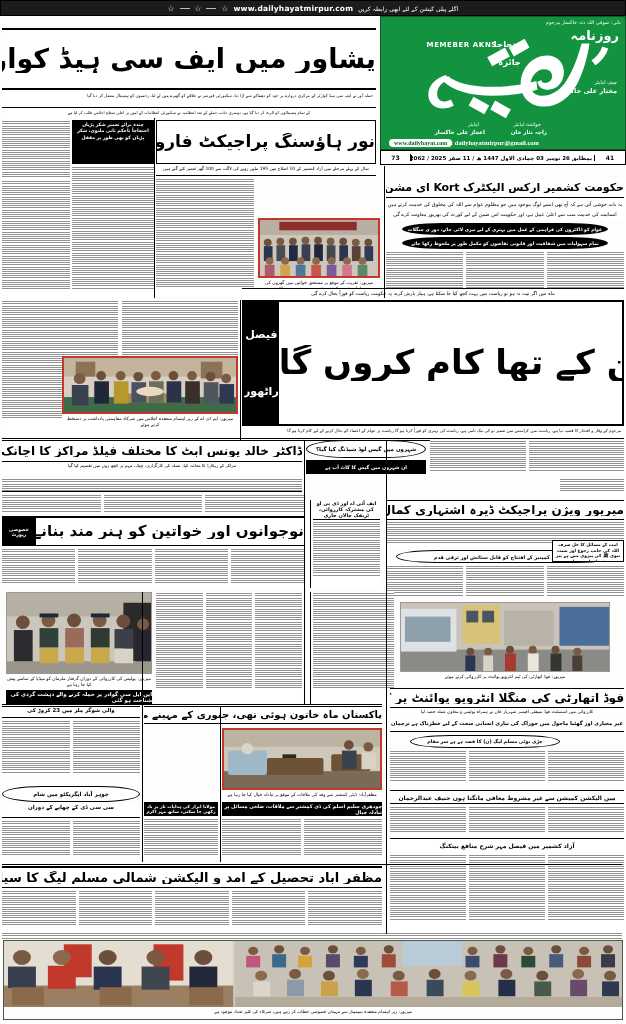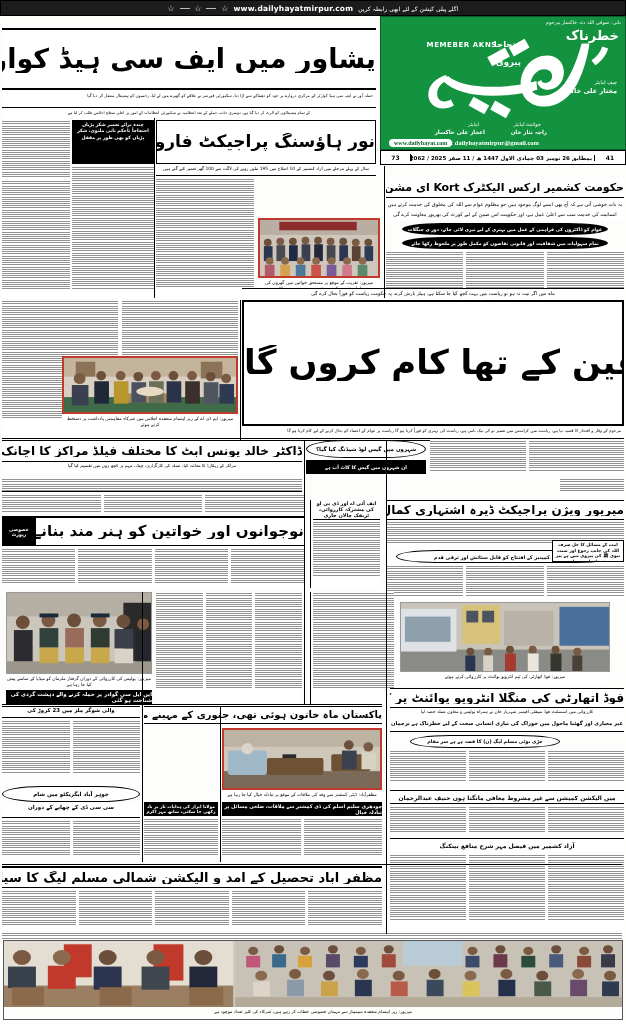--- a/index.html
+++ b/index.html
@@ -133,38 +133,38 @@
       <span>☆</span>
       <span class="dash"></span>
       <span>☆</span>
       <span>www.dailyhayatmirpur.com</span>
       <span style="direction:rtl;font-size:6px;font-weight:normal;">اگلے پبلی کیشن کے لئے ابھی رابطہ کریں</span>
     </div>
   </div>
 
   <div class="masthead">
     <div class="mh-topline">بانی: صوفی اللہ دتہ خاکسار مرحوم</div>
-    <div class="mh-rozn">خطرناک</div>
+    <div class="mh-rozn">روزنامہ</div>
     <div class="mh-hayat">
       <svg viewBox="0 0 232 86">
         <g fill="#ffffff">
           <path d="M196 8 c-4 14 -9 29 -17 40 c-6 8 -14 13 -23 13 c-7 0 -12 -4 -12 -11 c0 -8 6 -16 14 -16 c5 0 8 3 8 7 c0 4 -3 7 -7 7 c-2 0 -4 -1 -4 -3 l-4 2 c1 5 5 8 11 8 c9 0 16 -8 16 -18 c0 -10 -7 -17 -17 -17 c-15 0 -27 13 -27 29 c0 14 10 23 24 23 c14 0 26 -9 34 -24 c6 -12 10 -26 12 -40 z"></path>
           <path d="M150 46 c-14 4 -30 6 -46 6 c-20 0 -36 -4 -44 -11 l-5 5 c10 10 28 15 50 15 c17 0 33 -2 46 -6 z"></path>
           <path d="M58 40 c-10 3 -18 10 -18 20 c0 8 6 14 15 14 c4 0 8 -1 11 -3 l-3 -6 c-2 1 -4 2 -6 2 c-5 0 -8 -3 -8 -8 c0 -6 4 -11 11 -14 z"></path>
           <path d="M100 22 l18 -10 l5 9 l-18 10 z"></path>
           <path d="M122 12 l16 -9 l5 9 l-16 9 z"></path>
           <path d="M86 62 l16 9 l-5 9 l-16 -9 z"></path>
           <path d="M108 66 l16 9 l-5 9 l-16 -9 z"></path>
           <path d="M210 30 c6 -4 11 -10 13 -17 l-6 -2 c-2 6 -6 11 -11 14 z"></path>
         </g>
       </svg>
     </div>
     <div class="mh-member">MEMEBER AKNS</div>
     <div class="mh-city-a">احتجاجا</div>
-    <div class="mh-city-b">پیروی</div>
+    <div class="mh-city-b">جائزہ</div>
     <div class="mh-ed1">چیف ایڈیٹر</div>
     <div class="mh-ed2">مختار علی خاکسار</div>
     <div class="mh-ed5">ایڈیٹر</div>
     <div class="mh-ed6">اعجاز علی خاکسار</div>
     <div class="mh-ed3">جوائنٹ ایڈیٹر</div>
     <div class="mh-ed4">راجہ نثار خان</div>
     <div class="mh-email">Email: dailyhayatmirpur@gmail.com</div>
     <div class="mh-web">www.dailyhayat.com</div>
   </div>
 
@@ -522,20 +522,24 @@
         <i></i>
         <i></i>
         <i></i>
     </div>
   </div>
 
   <div class="box" style="left:242px;top:288px;width:382px;height:12px;border-top:1px solid #000;">
     <div style="direction:rtl;font-size:4.8px;text-align:center;padding-top:2px;">ماہ میں اگر نیت نہ ہو تو ریاست میں بہت کچھ کیا جا سکتا ہے، ہیلز بارش کرے، یہ حکومت ریاست کو فوراً بحال کرے گی</div>
   </div>
   <div class="quotebox">
+    <div class="qb-tag">
+      <div>فیصل</div>
+      <div>راٹھور</div>
+    </div>
     <div class="qb-body">
       <div class="uh">میں صاف نیت اللہ پر یقین کے تھا کام کروں گا</div>
     </div>
   </div>
   <div class="box" style="left:242px;top:427px;width:382px;height:14px;border-bottom:1px solid #000;">
     <div style="direction:rtl;font-size:4.2px;text-align:justify;padding:1px 3px;line-height:1.4;">مرحوم کے وقار و افتخار کا قضیہ نیا ہے، ریاست میں کراسس میں تعمیر نو کی نیک نامی ہے، ریاست کی بہتری کو فوراً کرنا ہو گا ریاست پر عوام کے اعتماد کو بحال کرنے کے لیے کام کرنا ہو گا</div>
   </div>
 
   <div class="box" style="left:2px;top:300px;width:236px;height:134px;display:flex;gap:4px;">
     <div style="flex:1" class="lines dense">

